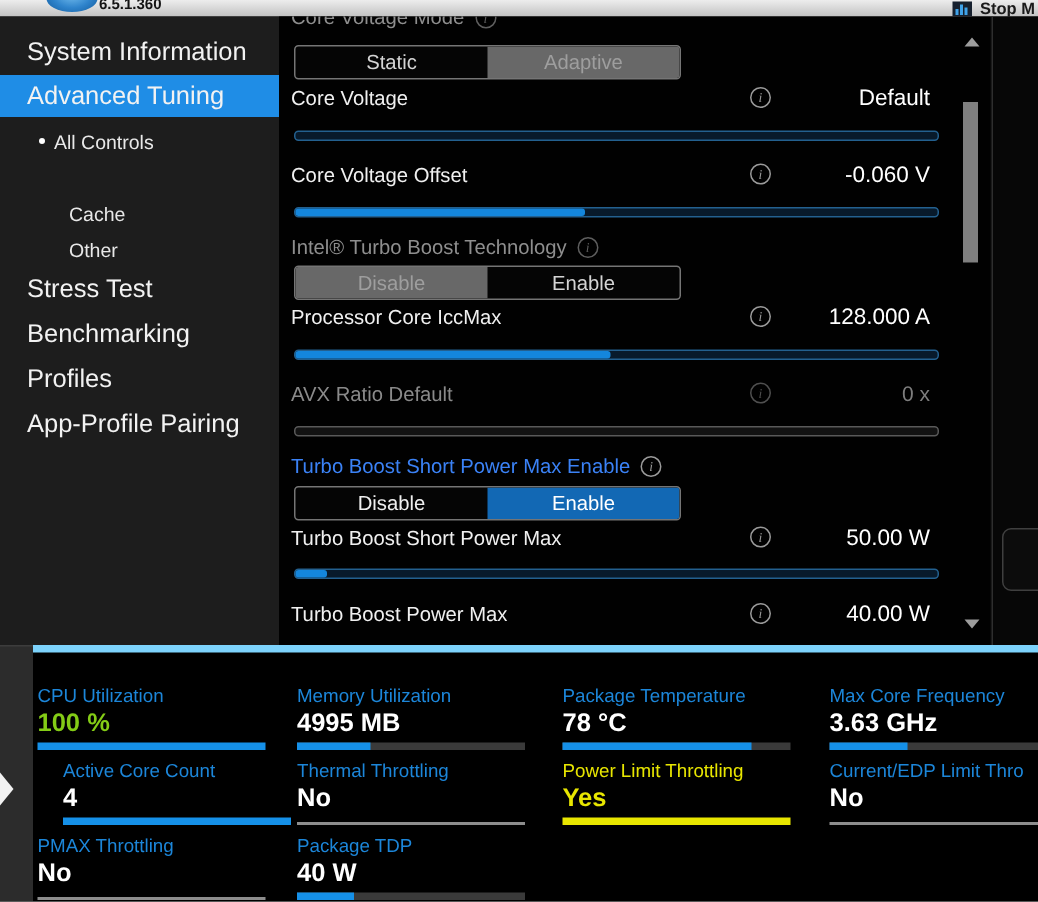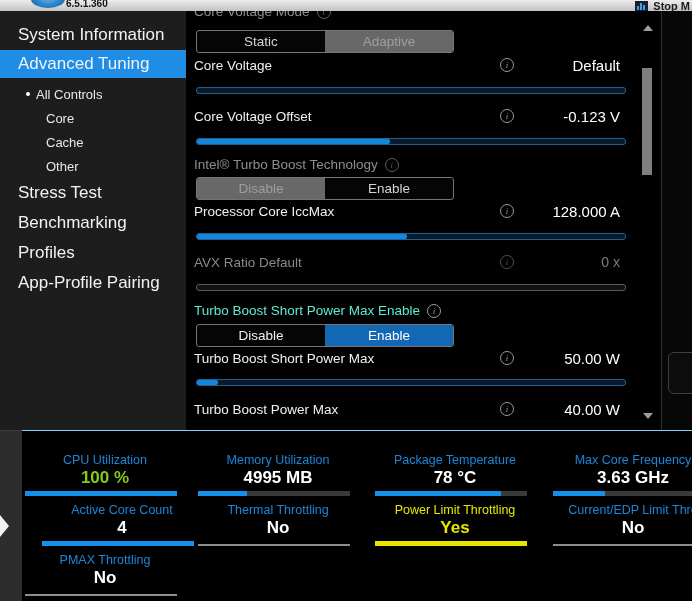--- a/index.html
+++ b/index.html
@@ -45,21 +45,21 @@
         color:#9a9a9a;font-size:9px;line-height:12px;text-align:center;flex:0 0 auto;margin-right:26px;
         font-family:"Liberation Serif",serif;font-style:italic;}
   .info::before{content:"i";}
   .glabel .info, .wlabel .info{margin-right:0;margin-left:7px;}
   .info--dim{border-color:#5e5e5e;color:#5e5e5e;}
   .row--disabled .lbl{color:#8a8a8a;}
   .row--disabled .val{color:#7d7d7d;font-size:14px;}
   .row--disabled .info{border-color:#4f4f4f;color:#4f4f4f;}
 
   .glabel{position:absolute;left:8px;display:flex;align-items:center;color:#8e8e8e;font-size:13.5px;}
-  .wlabel{position:absolute;left:8px;display:flex;align-items:center;color:#5eead4;font-size:13.5px;}
+  .wlabel{position:absolute;left:8px;display:flex;align-items:center;color:#3b82f6;font-size:13.5px;}
 
   .toggle{position:absolute;left:10px;width:256px;height:21px;border:1px solid #757575;border-radius:3px;
           display:flex;background:#050505;overflow:hidden;}
   .seg{flex:1;display:flex;align-items:center;justify-content:center;font-size:13.5px;color:#d4d4d4;cursor:default;}
   .seg--selgray{background:#686868;color:#9e9e9e;}
   .seg--selblue{color:#ffffff;}
 
   .slider{position:absolute;left:10px;width:428px;height:5px;border:1px solid #23608f;border-radius:3px;
           background:#081a2b;}
   .slider .fill{height:100%;border-radius:2px;}
@@ -72,21 +72,21 @@
   .scroll-arrow.up{top:4px;border-bottom:6px solid #9d9d9d;}
   .scroll-arrow.down{bottom:2px;border-top:6px solid #9d9d9d;}
   .scroll-thumb{position:absolute;left:1px;top:47px;width:10px;height:107px;background:#7f7f7f;}
 
   
   .flyout-strip{position:absolute;left:0;top:430px;width:22px;height:171px;background:#2c2c2c;border-top:1px solid #3c3c3c;box-sizing:border-box;}
   .flyout-arrow{position:absolute;left:0;top:84px;width:0;height:0;
                 border-top:11px solid transparent;border-bottom:11px solid transparent;
                 border-left:9px solid #f2f2f2;}
   .monitor{position:absolute;left:22px;top:430px;width:670px;height:171px;background:#000000;
-           border-top:1px solid #7dd3fc;box-sizing:border-box;overflow:hidden;text-align:center;}
+           border-top:5px solid #7dd3fc;box-sizing:border-box;overflow:hidden;}
   .mcell{position:absolute;width:160px;}
   .mlabel{font-size:12.5px;white-space:nowrap;}
   .mvalue{font-size:17px;font-weight:bold;margin-top:1px;white-space:nowrap;}
   .mbar{width:152px;height:5px;margin-top:3px;}
   .mbar .mfill{height:100%;}
   .mbar--thin{height:2px;margin-top:6px;}
 </style>
 </head>
 <body>
 
@@ -109,23 +109,20 @@
     <div class="nav-item" style="top:10px">
       <span>System Information</span>
       </div>
     <div class="nav-item active" style="top: 39px; background: rgb(31, 141, 230);">
       <span>Advanced Tuning</span>
       </div>
     <div class="nav-sub withdot" style="top:72px">
       <span class="dot"></span>
       <span>All Controls</span>
       </div>
-    <div class="nav-sub" style="top:96px">
-      <span>Core</span>
-      </div>
     <div class="nav-sub" style="top:120px">
       <span>Cache</span>
       </div>
     <div class="nav-sub" style="top:144px">
       <span>Other</span>
       </div>
     <div class="nav-item" style="top:168px">
       <span>Stress Test</span>
       </div>
     <div class="nav-item" style="top:198px">
@@ -156,21 +153,21 @@
       <span class="info"></span>
       <span class="val">Default</span>
     </div>
     <div class="slider" style="top:76px">
       <div class="fill" style="width: 0%; background: rgb(20, 134, 220);"></div>
     </div>
 
     <div class="row" style="top:95px">
       <span class="lbl">Core Voltage Offset</span>
       <span class="info"></span>
-      <span class="val">-0.123 V</span>
+      <span class="val">-0.060 V</span>
     </div>
     <div class="slider" style="top:127px">
       <div class="fill" style="width: 45%; background: rgb(20, 134, 220);"></div>
     </div>
 
     <div class="glabel" style="top:146px">
       <span>Intel® Turbo Boost Technology</span>
       <span class="info info--dim"></span>
     </div>
     <div class="toggle" style="top:166px">
@@ -302,15 +299,22 @@
     </div>
 
     <div class="mcell" style="left:3px;top:122px">
       <div class="mlabel" style="color: rgb(28, 134, 217);">PMAX Throttling</div>
       <div class="mvalue" style="color: rgb(255, 255, 255);">No</div>
       <div class="mbar mbar--thin" style="background: rgb(141, 141, 141);">
         <div class="mfill" style="width: 0%; background: transparent;"></div>
         </div>
     </div>
 
+    <div class="mcell" style="left:176px;top:122px">
+      <div class="mlabel" style="color: rgb(28, 134, 217);">Package TDP</div>
+      <div class="mvalue" style="color: rgb(255, 255, 255);">40 W</div>
+      <div class="mbar" style="background: rgb(58, 58, 58);">
+        <div class="mfill" style="width: 25%; background: rgb(21, 144, 232);"></div>
+        </div>
+    </div>
 
   </div>
 </div>
 
 </body></html>

